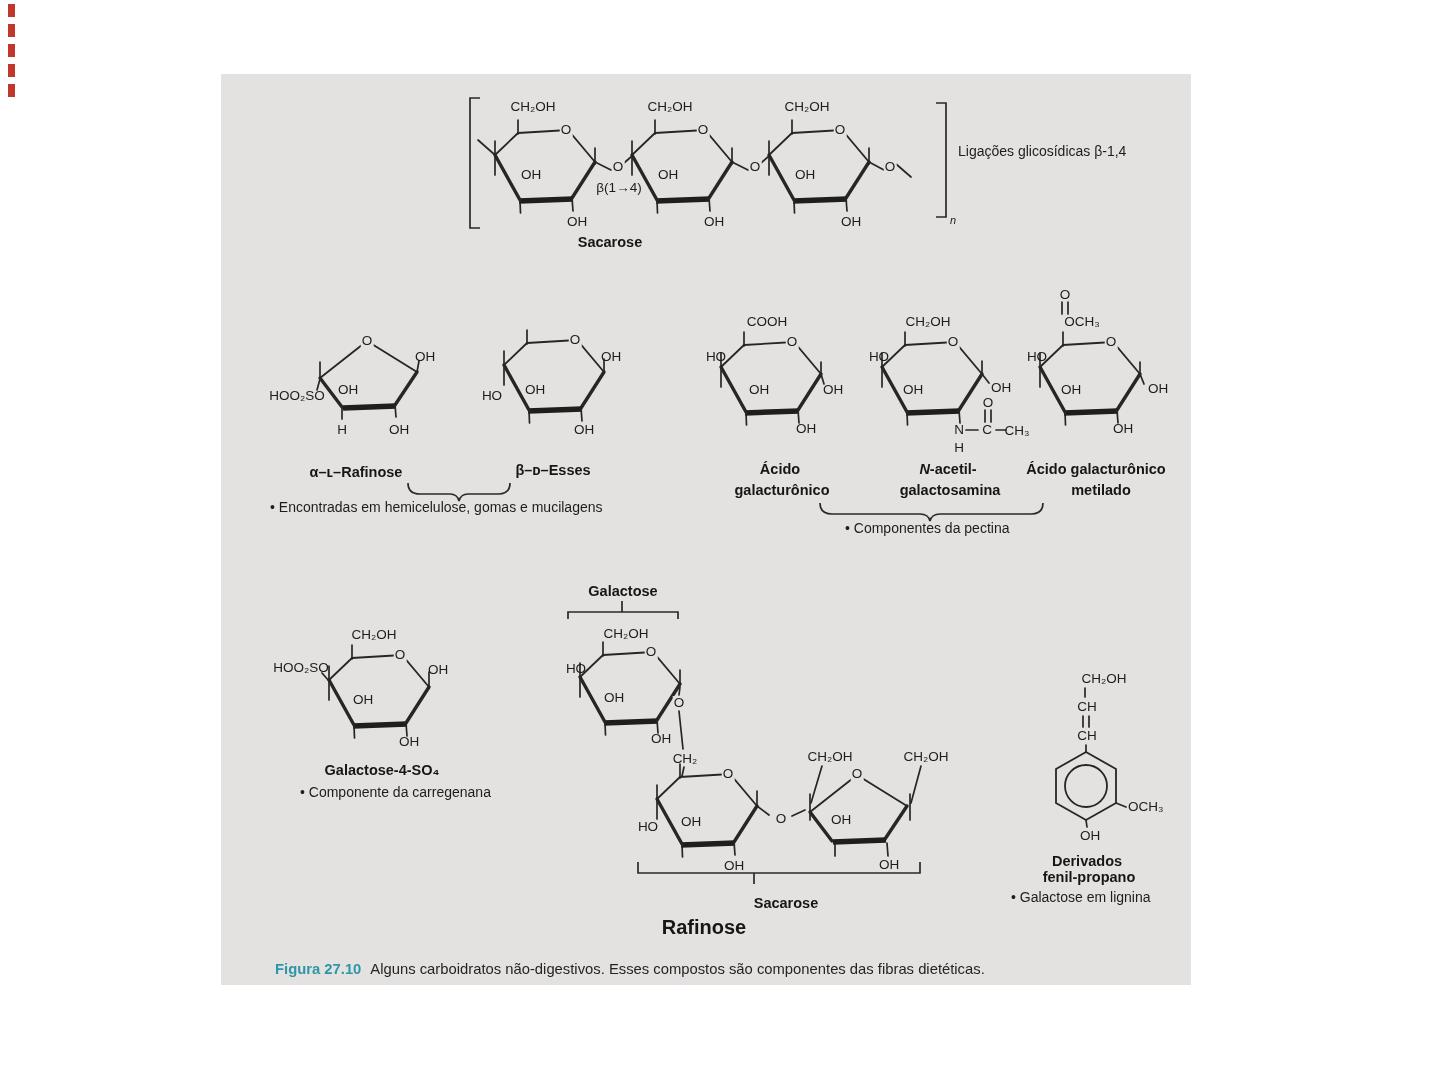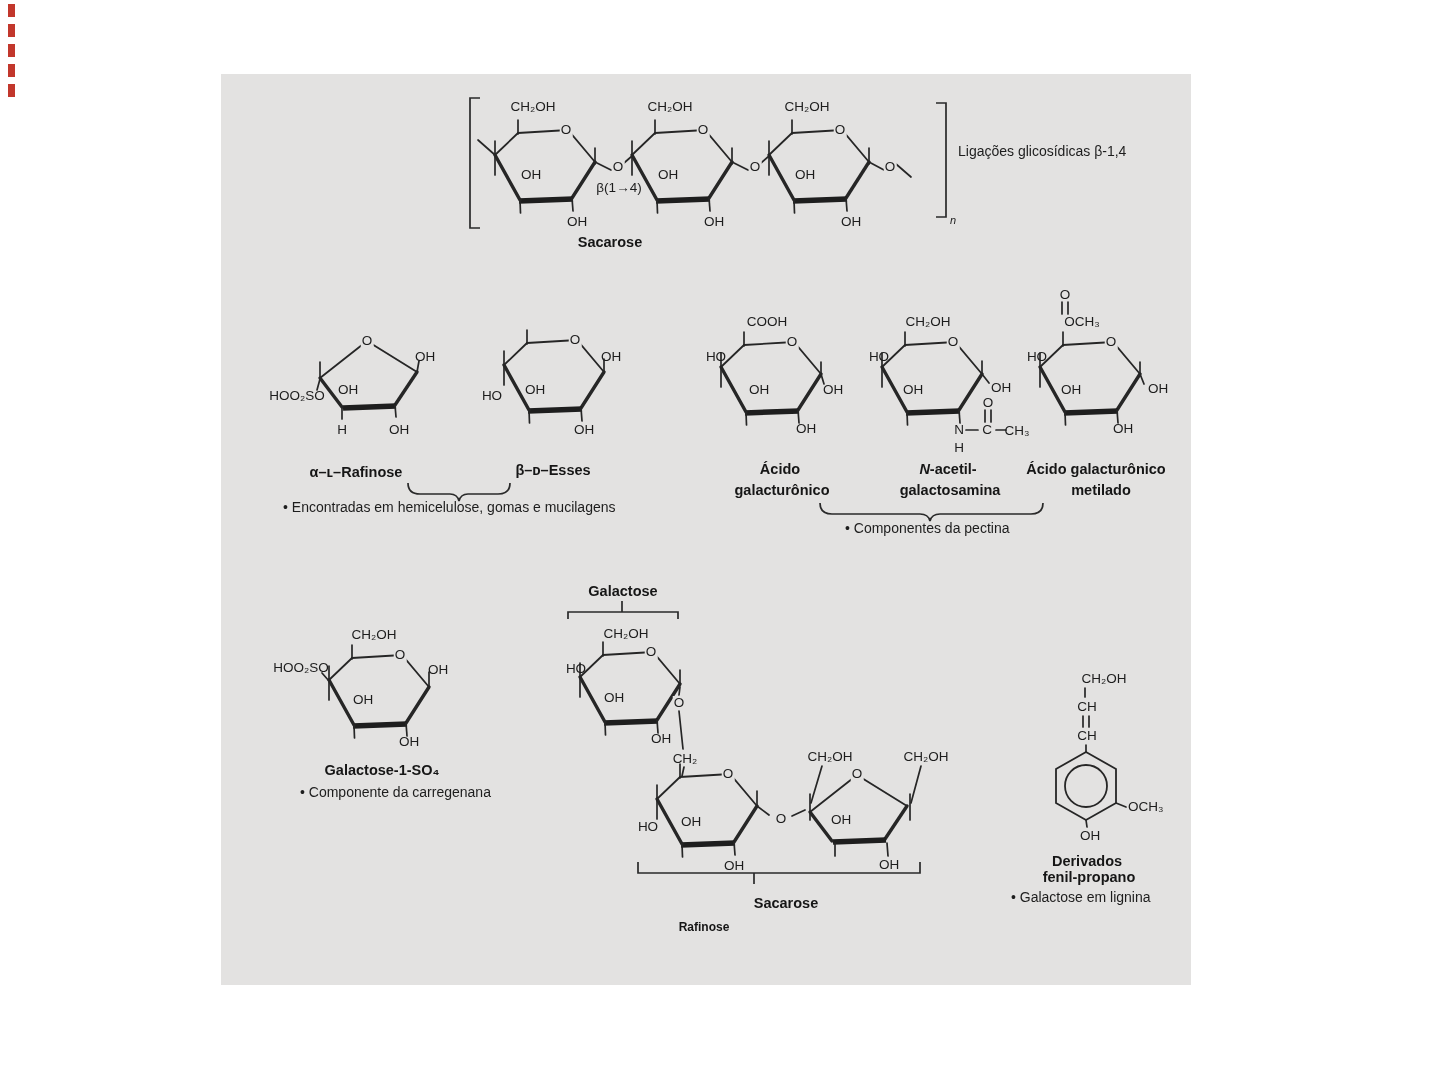--- a/index.html
+++ b/index.html
@@ -11,21 +11,21 @@
   #page{position:absolute;left:221px;top:74px;width:970px;height:911px;background:var(--pg);}
   #lines{position:absolute;left:0;top:0;width:1440px;height:1080px;}
   #labels{position:absolute;left:0;top:0;width:1440px;height:1080px;}
   .al{position:absolute;transform:translate(-50%,-50%);font-size:13.5px;line-height:14px;
       white-space:nowrap;background:var(--pg);padding:0 1px;color:#1d1d1d;}
   .np{background:transparent;}
   .all{transform:translate(0,-50%);}
   .nl{position:absolute;transform:translate(-50%,-50%);font-weight:bold;font-size:14.5px;
       white-space:nowrap;color:#161616;}
   .bl{position:absolute;transform:translate(0,-50%);font-size:14px;white-space:nowrap;color:#1d1d1d;}
-  .big{font-size:12px;}
+  .big{font-size:20px;}
   .cap{position:absolute;left:275px;top:961px;font-size:14.8px;white-space:nowrap;color:#242424;}
   .cap b{color:var(--teal);margin-right:9px;}
   .sub{font-size:11px;font-style:italic;}
   .redmark{position:absolute;left:8px;width:7px;height:13px;background:var(--red);}
   svg .s1{stroke:#262626;stroke-width:1.8;fill:none;stroke-linecap:round;}
   svg .s2{stroke:#262626;stroke-width:3.4;fill:none;stroke-linecap:round;}
   svg .s3{stroke:#1e1e1e;stroke-width:5.5;fill:none;stroke-linecap:butt;}
   svg .st{stroke:#262626;stroke-width:1.7;fill:none;stroke-linecap:round;}
   svg .br{stroke:#2a2a2a;stroke-width:1.7;fill:none;}
 </style>
@@ -195,21 +195,21 @@
   <div class="al np" style="left:342px;top:430px">H</div>
   <div class="al np" style="left:399px;top:430px">OH</div>
   <div class="nl" style="left:356px;top:472px">α–ʟ–Rafinose</div>
 
   <div class="al" style="left:575px;top:340px">O</div>
   <div class="al np" style="left:611px;top:357px">OH</div>
   <div class="al np" style="left:492px;top:396px">HO</div>
   <div class="al np" style="left:535px;top:390px">OH</div>
   <div class="al np" style="left:584px;top:430px">OH</div>
   <div class="nl" style="left:553px;top:470px">β–ᴅ–Esses</div>
-  <div class="bl" style="left:283px;top:507px">• Encontradas em hemicelulose, gomas e mucilagens</div>
+  <div class="bl" style="left:270px;top:507px">• Encontradas em hemicelulose, gomas e mucilagens</div>
 
   <div class="al np" style="left:767px;top:322px">COOH</div>
   <div class="al" style="left:792px;top:342px">O</div>
   <div class="al np" style="left:716px;top:357px">HO</div>
   <div class="al np" style="left:833px;top:390px">OH</div>
   <div class="al np" style="left:759px;top:390px">OH</div>
   <div class="al np" style="left:806px;top:429px">OH</div>
   <div class="nl" style="left:780px;top:469px">Ácido</div>
   <div class="nl" style="left:782px;top:490px">galacturônico</div>
 
@@ -236,21 +236,21 @@
   <div class="nl" style="left:1096px;top:469px">Ácido galacturônico</div>
   <div class="nl" style="left:1101px;top:490px">metilado</div>
   <div class="bl" style="left:845px;top:528px">• Componentes da pectina</div>
 
   <div class="al np" style="left:374px;top:635px">CH₂OH</div>
   <div class="al" style="left:400px;top:655px">O</div>
   <div class="al np" style="left:301px;top:668px">HOO₂SO</div>
   <div class="al np" style="left:438px;top:670px">OH</div>
   <div class="al np" style="left:363px;top:700px">OH</div>
   <div class="al np" style="left:409px;top:742px">OH</div>
-  <div class="nl" style="left:382px;top:770px">Galactose-1-SO₄</div>
+  <div class="nl" style="left:382px;top:770px">Galactose-4-SO₄</div>
   <div class="bl" style="left:300px;top:792px">• Componente da carregenana</div>
 
   <div class="nl" style="left:623px;top:591px">Galactose</div>
   <div class="al np" style="left:626px;top:634px">CH₂OH</div>
   <div class="al" style="left:651px;top:652px">O</div>
   <div class="al np" style="left:576px;top:669px">HO</div>
   <div class="al np" style="left:614px;top:698px">OH</div>
   <div class="al np" style="left:661px;top:739px">OH</div>
   <div class="al" style="left:679px;top:703px">O</div>
   <div class="al np" style="left:685px;top:759px">CH₂</div>
@@ -271,13 +271,14 @@
 
   <div class="al np" style="left:1104px;top:679px">CH₂OH</div>
   <div class="al np" style="left:1087px;top:707px">CH</div>
   <div class="al np" style="left:1087px;top:736px">CH</div>
   <div class="al np all" style="left:1127px;top:807px">OCH₃</div>
   <div class="al np" style="left:1090px;top:836px">OH</div>
   <div class="nl" style="left:1087px;top:861px">Derivados</div>
   <div class="nl" style="left:1089px;top:877px">fenil-propano</div>
   <div class="bl" style="left:1011px;top:897px">• Galactose em lignina</div>
 
+  <div class="cap"><b>Figura 27.10</b><span>Alguns carboidratos não-digestivos. Esses compostos são componentes das fibras dietéticas.</span></div>
 </div>
 
 </body></html>

